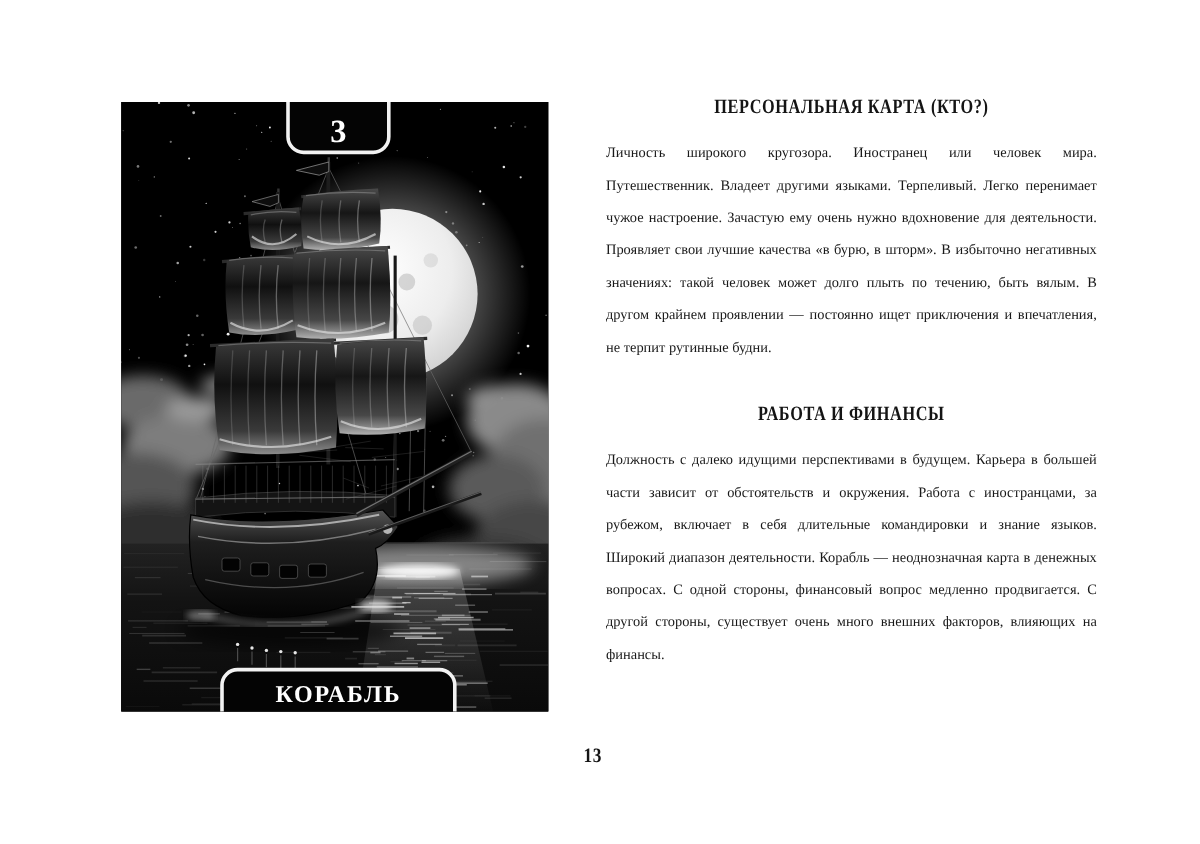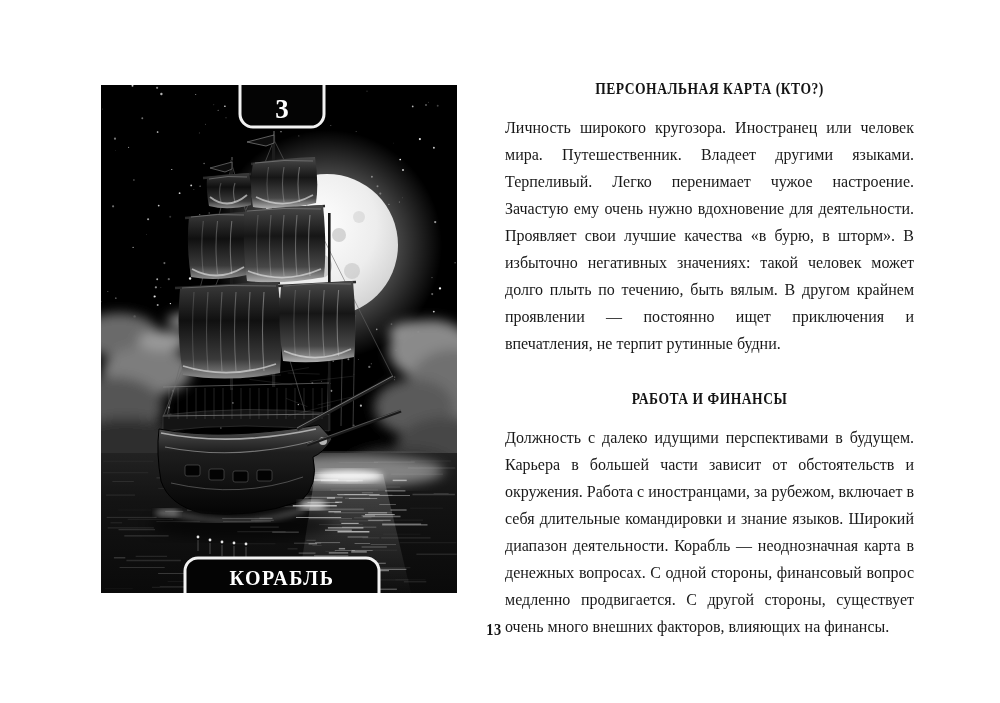--- a/index.html
+++ b/index.html
@@ -5,21 +5,21 @@
   html,body{margin:0;padding:0;background:#ffffff;}
   .page{position:relative;width:1000px;height:703px;background:#ffffff;overflow:hidden;
         font-family:"Liberation Serif",serif;color:#191919;}
   .card{position:absolute;left:101px;top:85px;width:356px;height:508px;}
   .card svg{display:block;width:100%;height:100%;background:#000;}
   .content{position:absolute;left:505px;top:78px;width:409px;}
   h2.heading{margin:0 0 13px 0;font-weight:700;font-size:17px;line-height:1.35;
         text-align:center;letter-spacing:.6px;transform:scaleX(.8);transform-origin:center;
         color:#141414;}
   h2.heading.second{margin-top:31px;}
-  p.body{margin:0;font-size:16px;line-height:27px;text-align:justify;hyphens:manual;
+  p.body{margin:0;font-size:12px;line-height:27px;text-align:justify;hyphens:manual;
         color:#191919;}
   .page-number{position:absolute;left:0;right:12px;top:620px;text-align:center;
         font-weight:700;font-size:17px;letter-spacing:.5px;color:#141414;
         transform:scaleX(.85);}
   text{font-family:"Liberation Serif",serif;}
 </style>
 </head>
 <body>
 
 <div class="page">

